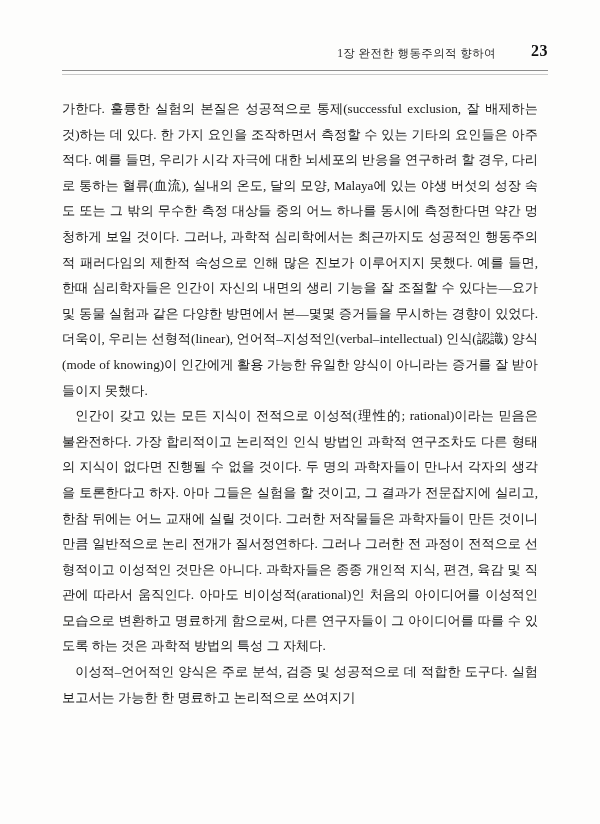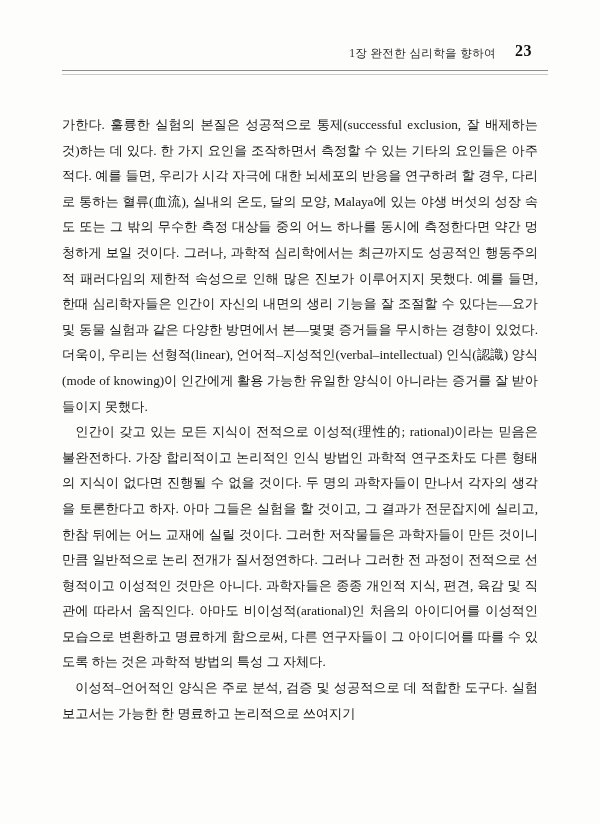--- a/index.html
+++ b/index.html
@@ -36,41 +36,41 @@
     position: absolute;
     right: 52px;
     top: 0;
     font-size: 11.5px;
     letter-spacing: 0.4px;
     color: #2a2a2a;
     white-space: nowrap;
   }
   .header-pagenum {
     position: absolute;
-    right: 16px;
+    right: 0px;
     top: -4px;
     font-size: 16px;
     font-weight: bold;
     color: #111;
     letter-spacing: 0.5px;
   }
   .header-rule {
     position: absolute;
     left: 0;
     right: 0;
     top: 24px;
     height: 3px;
     border-top: 1px solid #8d8d8d;
     border-bottom: 1px solid #c9c9c9;
   }
 
   
   .body-col {
     position: absolute;
-    top: 112px;
+    top: 96px;
     left: 62px;
     width: 476px;
   }
   p.para {
     margin: 0 0 0 0;
     font-size: 13.2px;
     line-height: 25.6px;
     text-align: justify;
     text-justify: inter-ideograph;
     text-indent: 1em;
@@ -80,21 +80,21 @@
   p.para.first {
     text-indent: 0;
   }
 </style>
 </head>
 <body>
 
 <div class="page">
 
   <div class="header">
-    <div class="header-title">1장 완전한 심리학을 향하여</div>
+    <div class="header-title">1장 완전한 행동주의적 향하여</div>
     <div class="header-pagenum">23</div>
     <div class="header-rule"></div>
   </div>
 
   <div class="body-col">
     <p class="para first">가한다. 훌륭한 실험의 본질은 성공적으로 통제(successful exclusion, 잘 배제하는 것)하는 데 있다. 한 가지 요인을 조작하면서 측정할 수 있는 기타의 요인들은 아주 적다. 예를 들면, 우리가 시각 자극에 대한 뇌세포의 반응을 연구하려 할 경우, 다리로 통하는 혈류(血流), 실내의 온도, 달의 모양, Malaya에 있는 야생 버섯의 성장 속도 또는 그 밖의 무수한 측정 대상들 중의 어느 하나를 동시에 측정한다면 약간 멍청하게 보일 것이다. 그러나, 과학적 심리학에서는 최근까지도 성공적인 행동주의적 패러다임의 제한적 속성으로 인해 많은 진보가 이루어지지 못했다. 예를 들면, 한때 심리학자들은 인간이 자신의 내면의 생리 기능을 잘 조절할 수 있다는—요가 및 동물 실험과 같은 다양한 방면에서 본—몇몇 증거들을 무시하는 경향이 있었다. 더욱이, 우리는 선형적(linear), 언어적–지성적인(verbal–intellectual) 인식(認識) 양식(mode of knowing)이 인간에게 활용 가능한 유일한 양식이 아니라는 증거를 잘 받아들이지 못했다.</p>
     <p class="para">인간이 갖고 있는 모든 지식이 전적으로 이성적(理性的; rational)이라는 믿음은 불완전하다. 가장 합리적이고 논리적인 인식 방법인 과학적 연구조차도 다른 형태의 지식이 없다면 진행될 수 없을 것이다. 두 명의 과학자들이 만나서 각자의 생각을 토론한다고 하자. 아마 그들은 실험을 할 것이고, 그 결과가 전문잡지에 실리고, 한참 뒤에는 어느 교재에 실릴 것이다. 그러한 저작물들은 과학자들이 만든 것이니만큼 일반적으로 논리 전개가 질서정연하다. 그러나 그러한 전 과정이 전적으로 선형적이고 이성적인 것만은 아니다. 과학자들은 종종 개인적 지식, 편견, 육감 및 직관에 따라서 움직인다. 아마도 비이성적(arational)인 처음의 아이디어를 이성적인 모습으로 변환하고 명료하게 함으로써, 다른 연구자들이 그 아이디어를 따를 수 있도록 하는 것은 과학적 방법의 특성 그 자체다.</p>
     <p class="para">이성적–언어적인 양식은 주로 분석, 검증 및 성공적으로 데 적합한 도구다. 실험 보고서는 가능한 한 명료하고 논리적으로 쓰여지기</p>
   </div>
 

